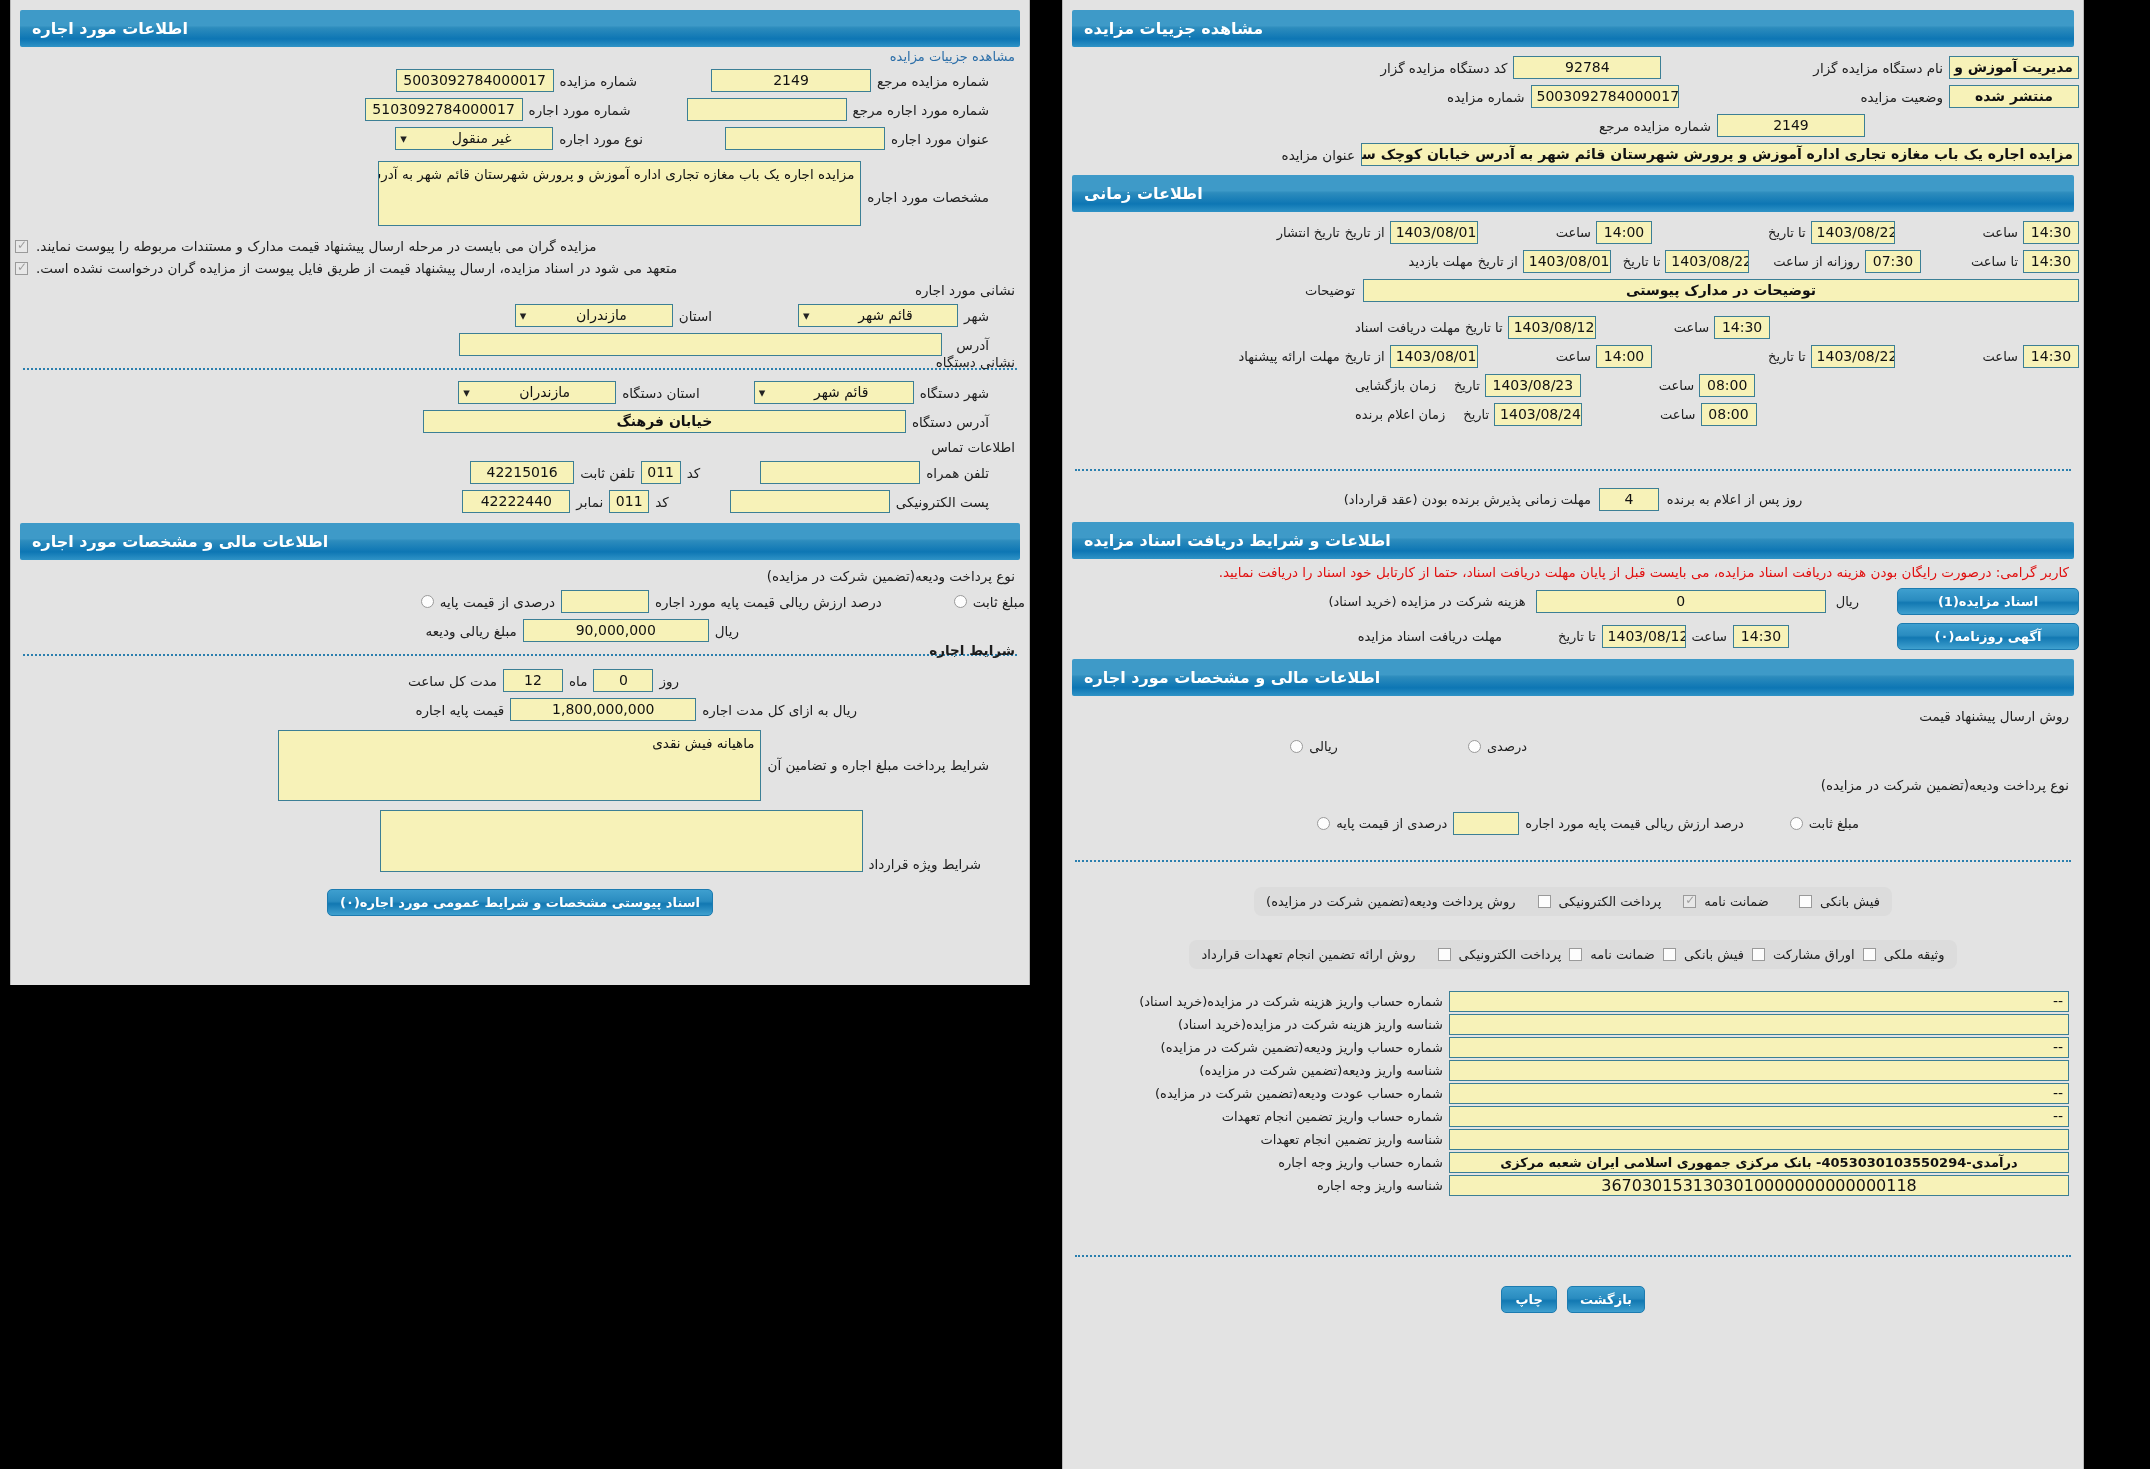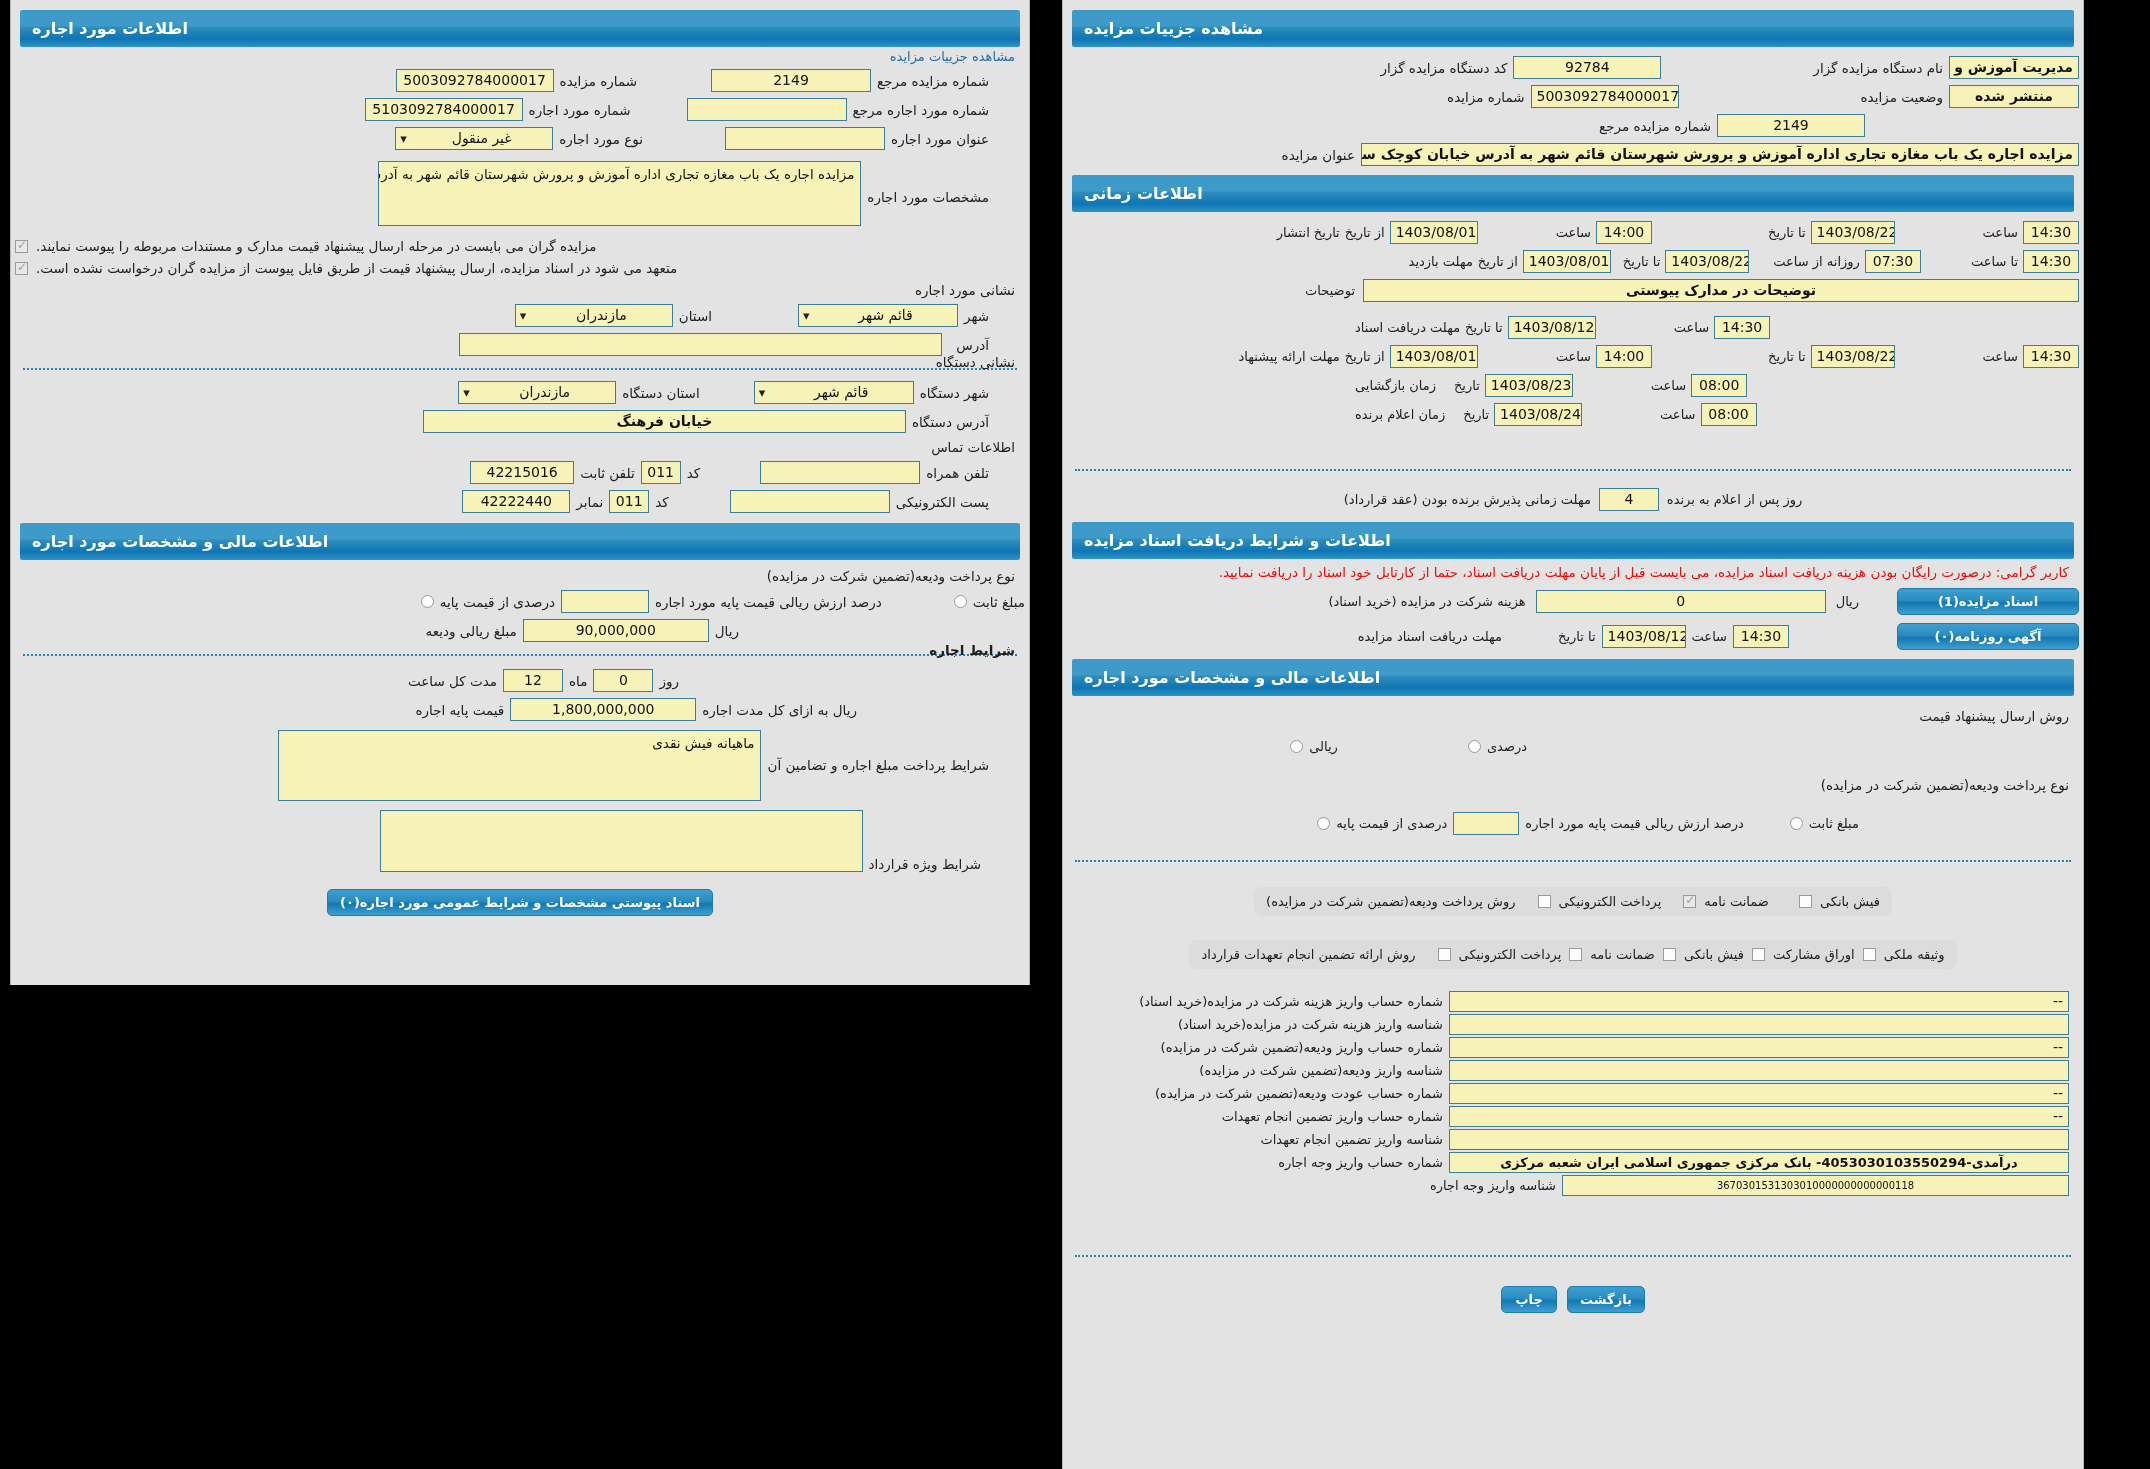--- a/index.html
+++ b/index.html
@@ -482,21 +482,21 @@
       <span style="width:68px"></span>
       <div class="fld" style="width:88px">1403/08/01</div>
       <span class="lbl lbl-sm">از تاریخ</span>
       <span class="lbl lbl-sm">مهلت ارائه پیشنهاد</span>
     </div>
 
     <div class="row" style="justify-content:flex-end;padding-left:292px;gap:5px">
       <div class="fld" style="width:56px">08:00</div>
       <span class="lbl lbl-sm">ساعت</span>
       <span style="width:68px"></span>
-      <div class="fld" style="width:88px">1403/08/23</div>
+      <div class="fld" style="width:96px">1403/08/23</div>
       <span class="lbl lbl-sm">تاریخ</span>
       <span style="width:8px"></span>
       <span class="lbl lbl-sm">زمان بازگشایی</span>
     </div>
 
     <div class="row" style="justify-content:flex-end;padding-left:292px;gap:5px">
       <div class="fld" style="width:56px">08:00</div>
       <span class="lbl lbl-sm">ساعت</span>
       <span style="width:68px"></span>
       <div class="fld" style="width:88px">1403/08/24</div>
@@ -632,21 +632,21 @@
     </div>
     <div class="acct-row">
       <div class="fld rtl" style="width:620px"></div>
       <span class="lbl">شناسه واریز تضمین انجام تعهدات</span>
     </div>
     <div class="acct-row">
       <div class="fld rtl bold" style="width:620px;text-align:center;font-size:13px">درآمدی-4053030103550294- بانک مرکزی جمهوری اسلامی ایران شعبه مرکزی</div>
       <span class="lbl">شماره حساب واریز وجه اجاره</span>
     </div>
     <div class="acct-row">
-      <div class="fld" style="width:507px;text-align:center;font-size:10px">3670301531303010000000000000118</div>
+      <div class="fld" style="width:620px;text-align:center;font-size:16px">3670301531303010000000000000118</div>
       <span class="lbl">شناسه واریز وجه اجاره</span>
     </div>
 
     <div class="dashed" style="margin-top:58px"></div>
 
     <div style="display:flex;justify-content:center;gap:10px;padding-top:20px">
       <span class="btn" style="min-width:76px">بازگشت</span>
       <span class="btn" style="min-width:56px">چاپ</span>
     </div>
 

